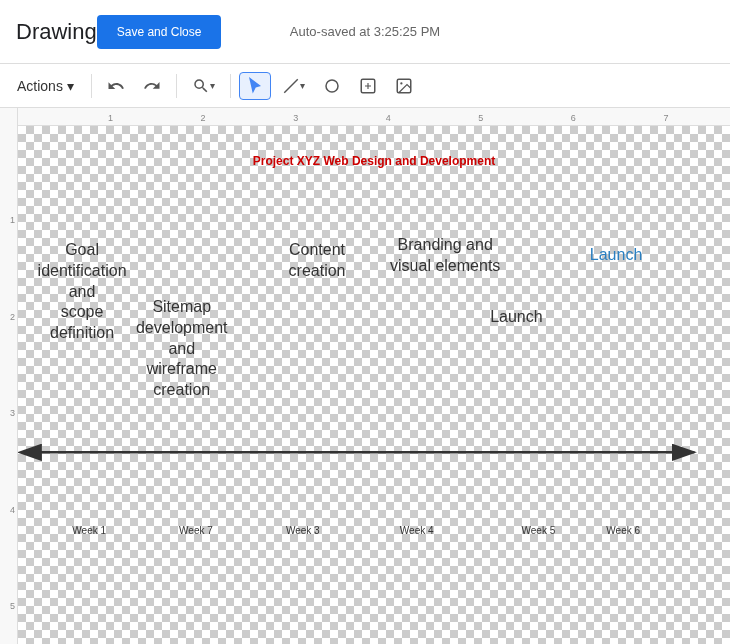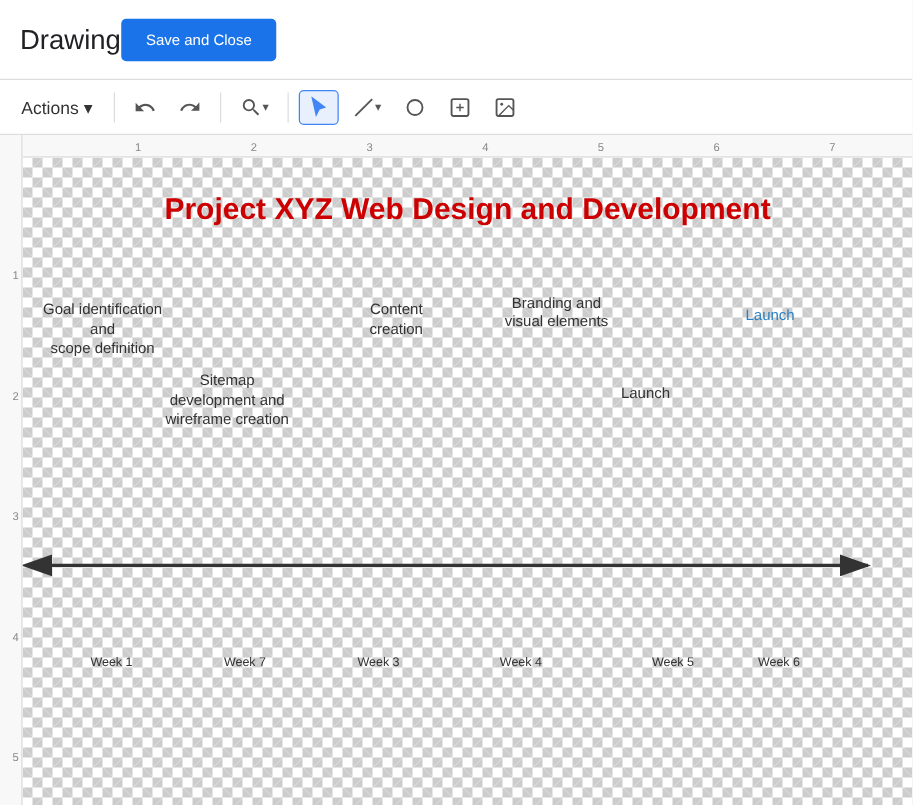--- a/index.html
+++ b/index.html
@@ -149,46 +149,47 @@
       top: 0;
       left: 0;
       width: 100%;
       height: 100%;
     }
 
     .drawing-title {
       position: absolute;
       text-align: center;
       font-weight: bold;
-      font-size: 24px;
+      font-size: 12px;
       color: #cc0000;
       width: 100%;
       top: 28px;
     }
 
     .task-label {
       position: absolute;
-      font-size: 12px;
+      font-size: 16px;
       color: #333;
       text-align: center;
       line-height: 1.3;
     }
 
     .week-label {
       position: absolute;
       font-size: 10px;
       color: #333;
       text-align: center;
     }
   </style>
 </head>
 <body>
 
 <div id="header">
   <span id="header-title">Drawing</span>
+  <span id="autosave-text">Auto-saved at 3:25:25 PM</span>
   <button id="save-close-btn">Save and Close</button>
 </div>
 
 <div id="toolbar">
   <button class="toolbar-btn actions-btn">
     <span>Actions</span>
     <span>▾</span>
   </button>
   <div class="toolbar-separator"></div>
   <button class="toolbar-btn" title="Undo">

